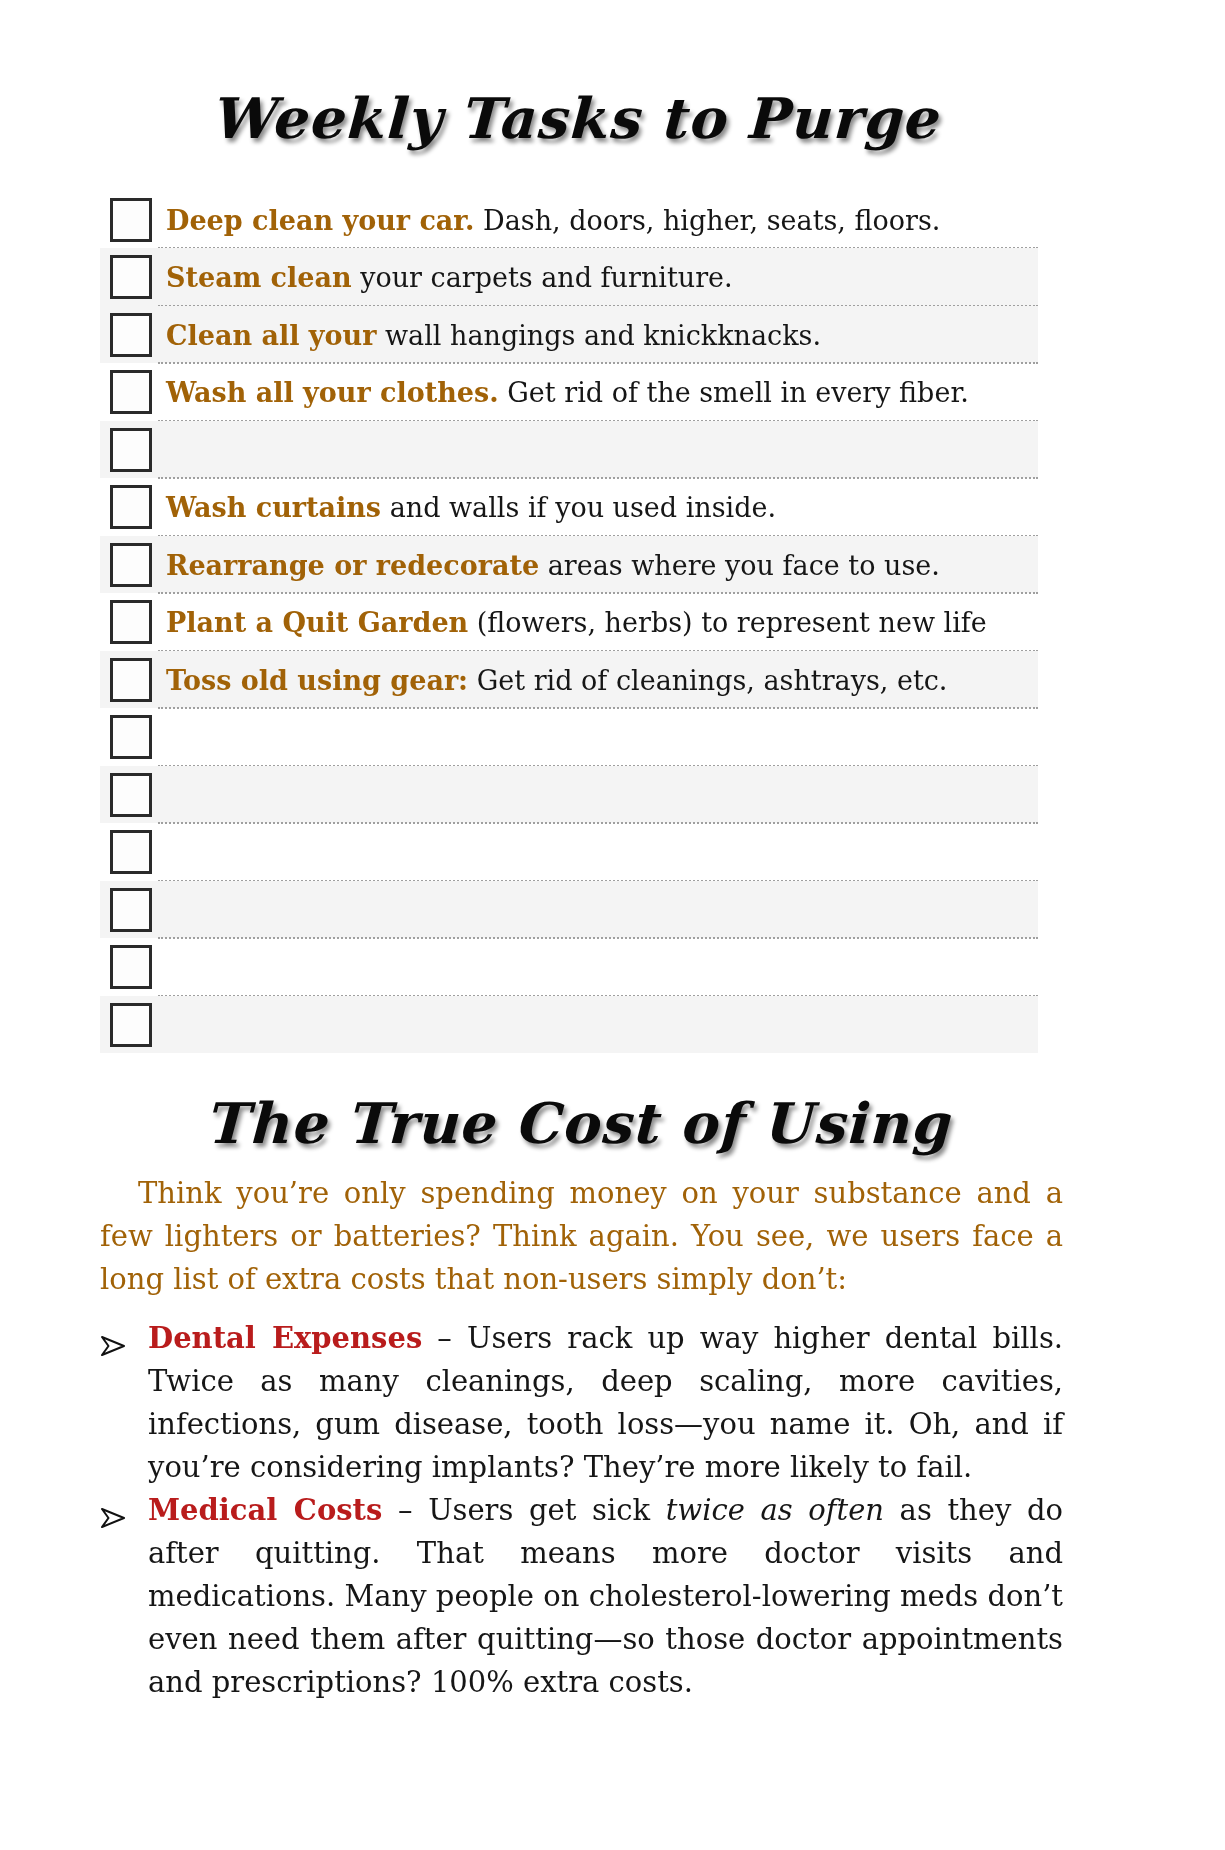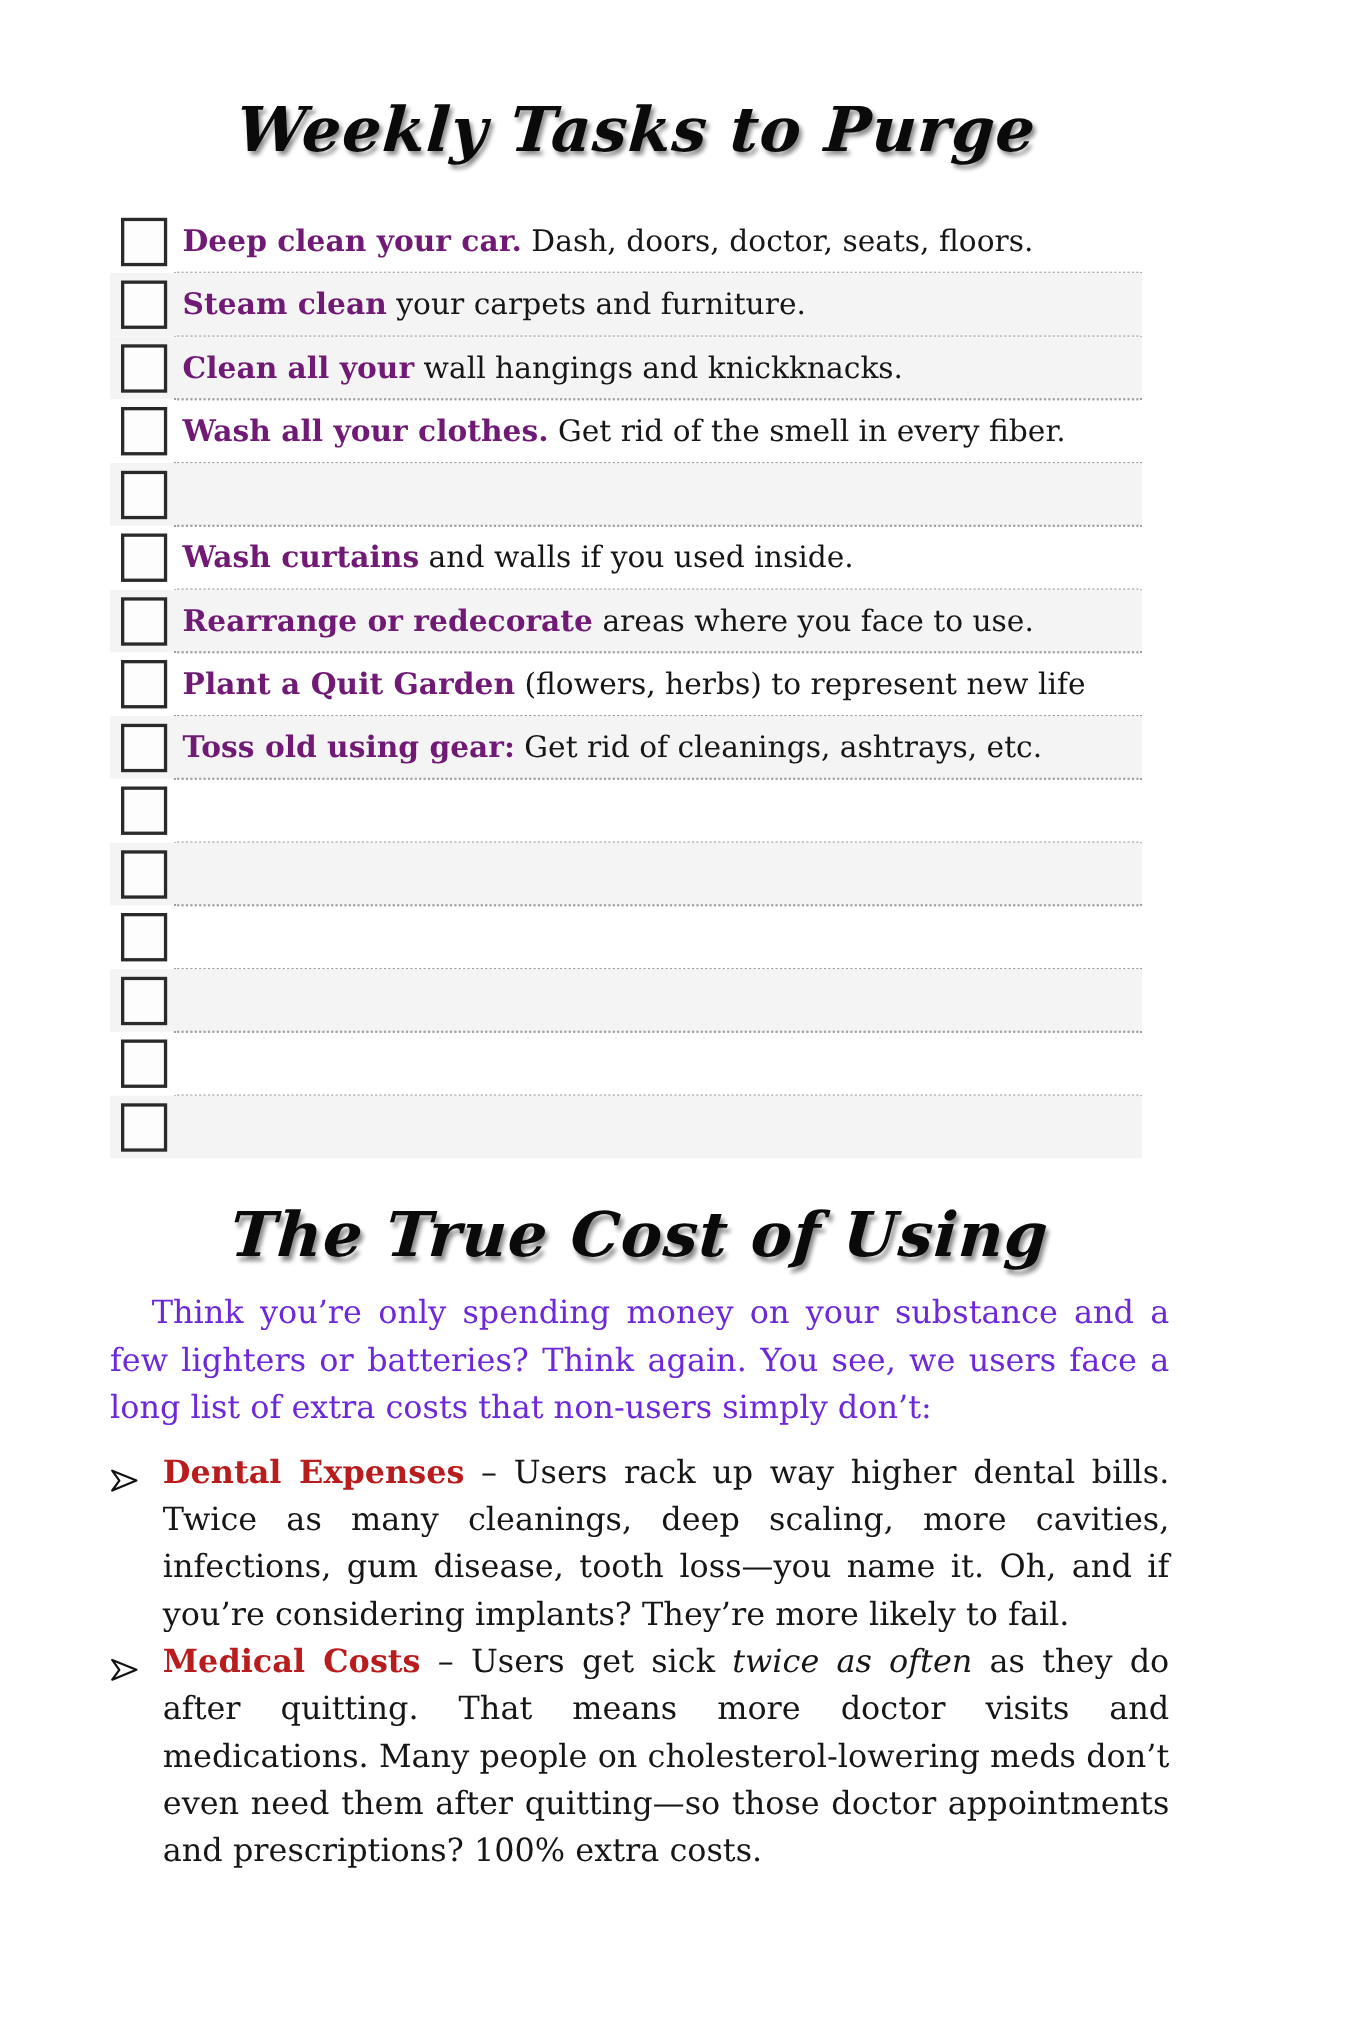--- a/index.html
+++ b/index.html
@@ -33,27 +33,27 @@
   }
   .checkbox{
     position:absolute;left:10px;top:50%;transform:translateY(-50%);
     width:36px;height:38px;background:#fdfdfd;
     border:3px solid #2a2a2a;box-sizing:content-box;
   }
   .row-text{
     position:absolute;left:66px;top:50%;transform:translateY(-50%);
     white-space:nowrap;font-size:27px;color:#161616;
   }
-  .row-text b{color:#701a75;}
+  .row-text b{color:#a16207;}
 
   
   .intro{
     width:963px;margin:0 0 0 100px;
     font-size:29px;line-height:43px;
-    text-align:justify;text-indent:38px;color:#6d28d9;
+    text-align:justify;text-indent:38px;color:#a16207;
   }
   .cost-list{
     width:963px;margin:16px 0 0 100px;padding:0;list-style:none;
   }
   .cost-list li{
     position:relative;padding-left:48px;
     font-size:29px;line-height:43px;text-align:justify;color:#161616;
   }
   .arrow{
     position:absolute;left:0;top:9px;width:26px;height:24px;display:inline-block;
@@ -63,21 +63,21 @@
 </head>
 <body>
 
 <div class="page">
 
   <div class="script-title title-1">Weekly Tasks to Purge</div>
 
   <div class="tasks" id="checklist-rows">
       <div class="row">
     <span class="checkbox"></span>
-    <span class="row-text"><b class="bold-part">Deep clean your car.</b><span class="rest-part"> Dash, doors, doctor, seats, floors.</span></span>
+    <span class="row-text"><b class="bold-part">Deep clean your car.</b><span class="rest-part"> Dash, doors, higher, seats, floors.</span></span>
   </div>
       <div class="row alt">
     <span class="checkbox"></span>
     <span class="row-text"><b class="bold-part">Steam clean</b><span class="rest-part"> your carpets and furniture.</span></span>
   </div>
       <div class="row alt">
     <span class="checkbox"></span>
     <span class="row-text"><b class="bold-part">Clean all your</b><span class="rest-part"> wall hangings and knickknacks.</span></span>
   </div>
       <div class="row">

